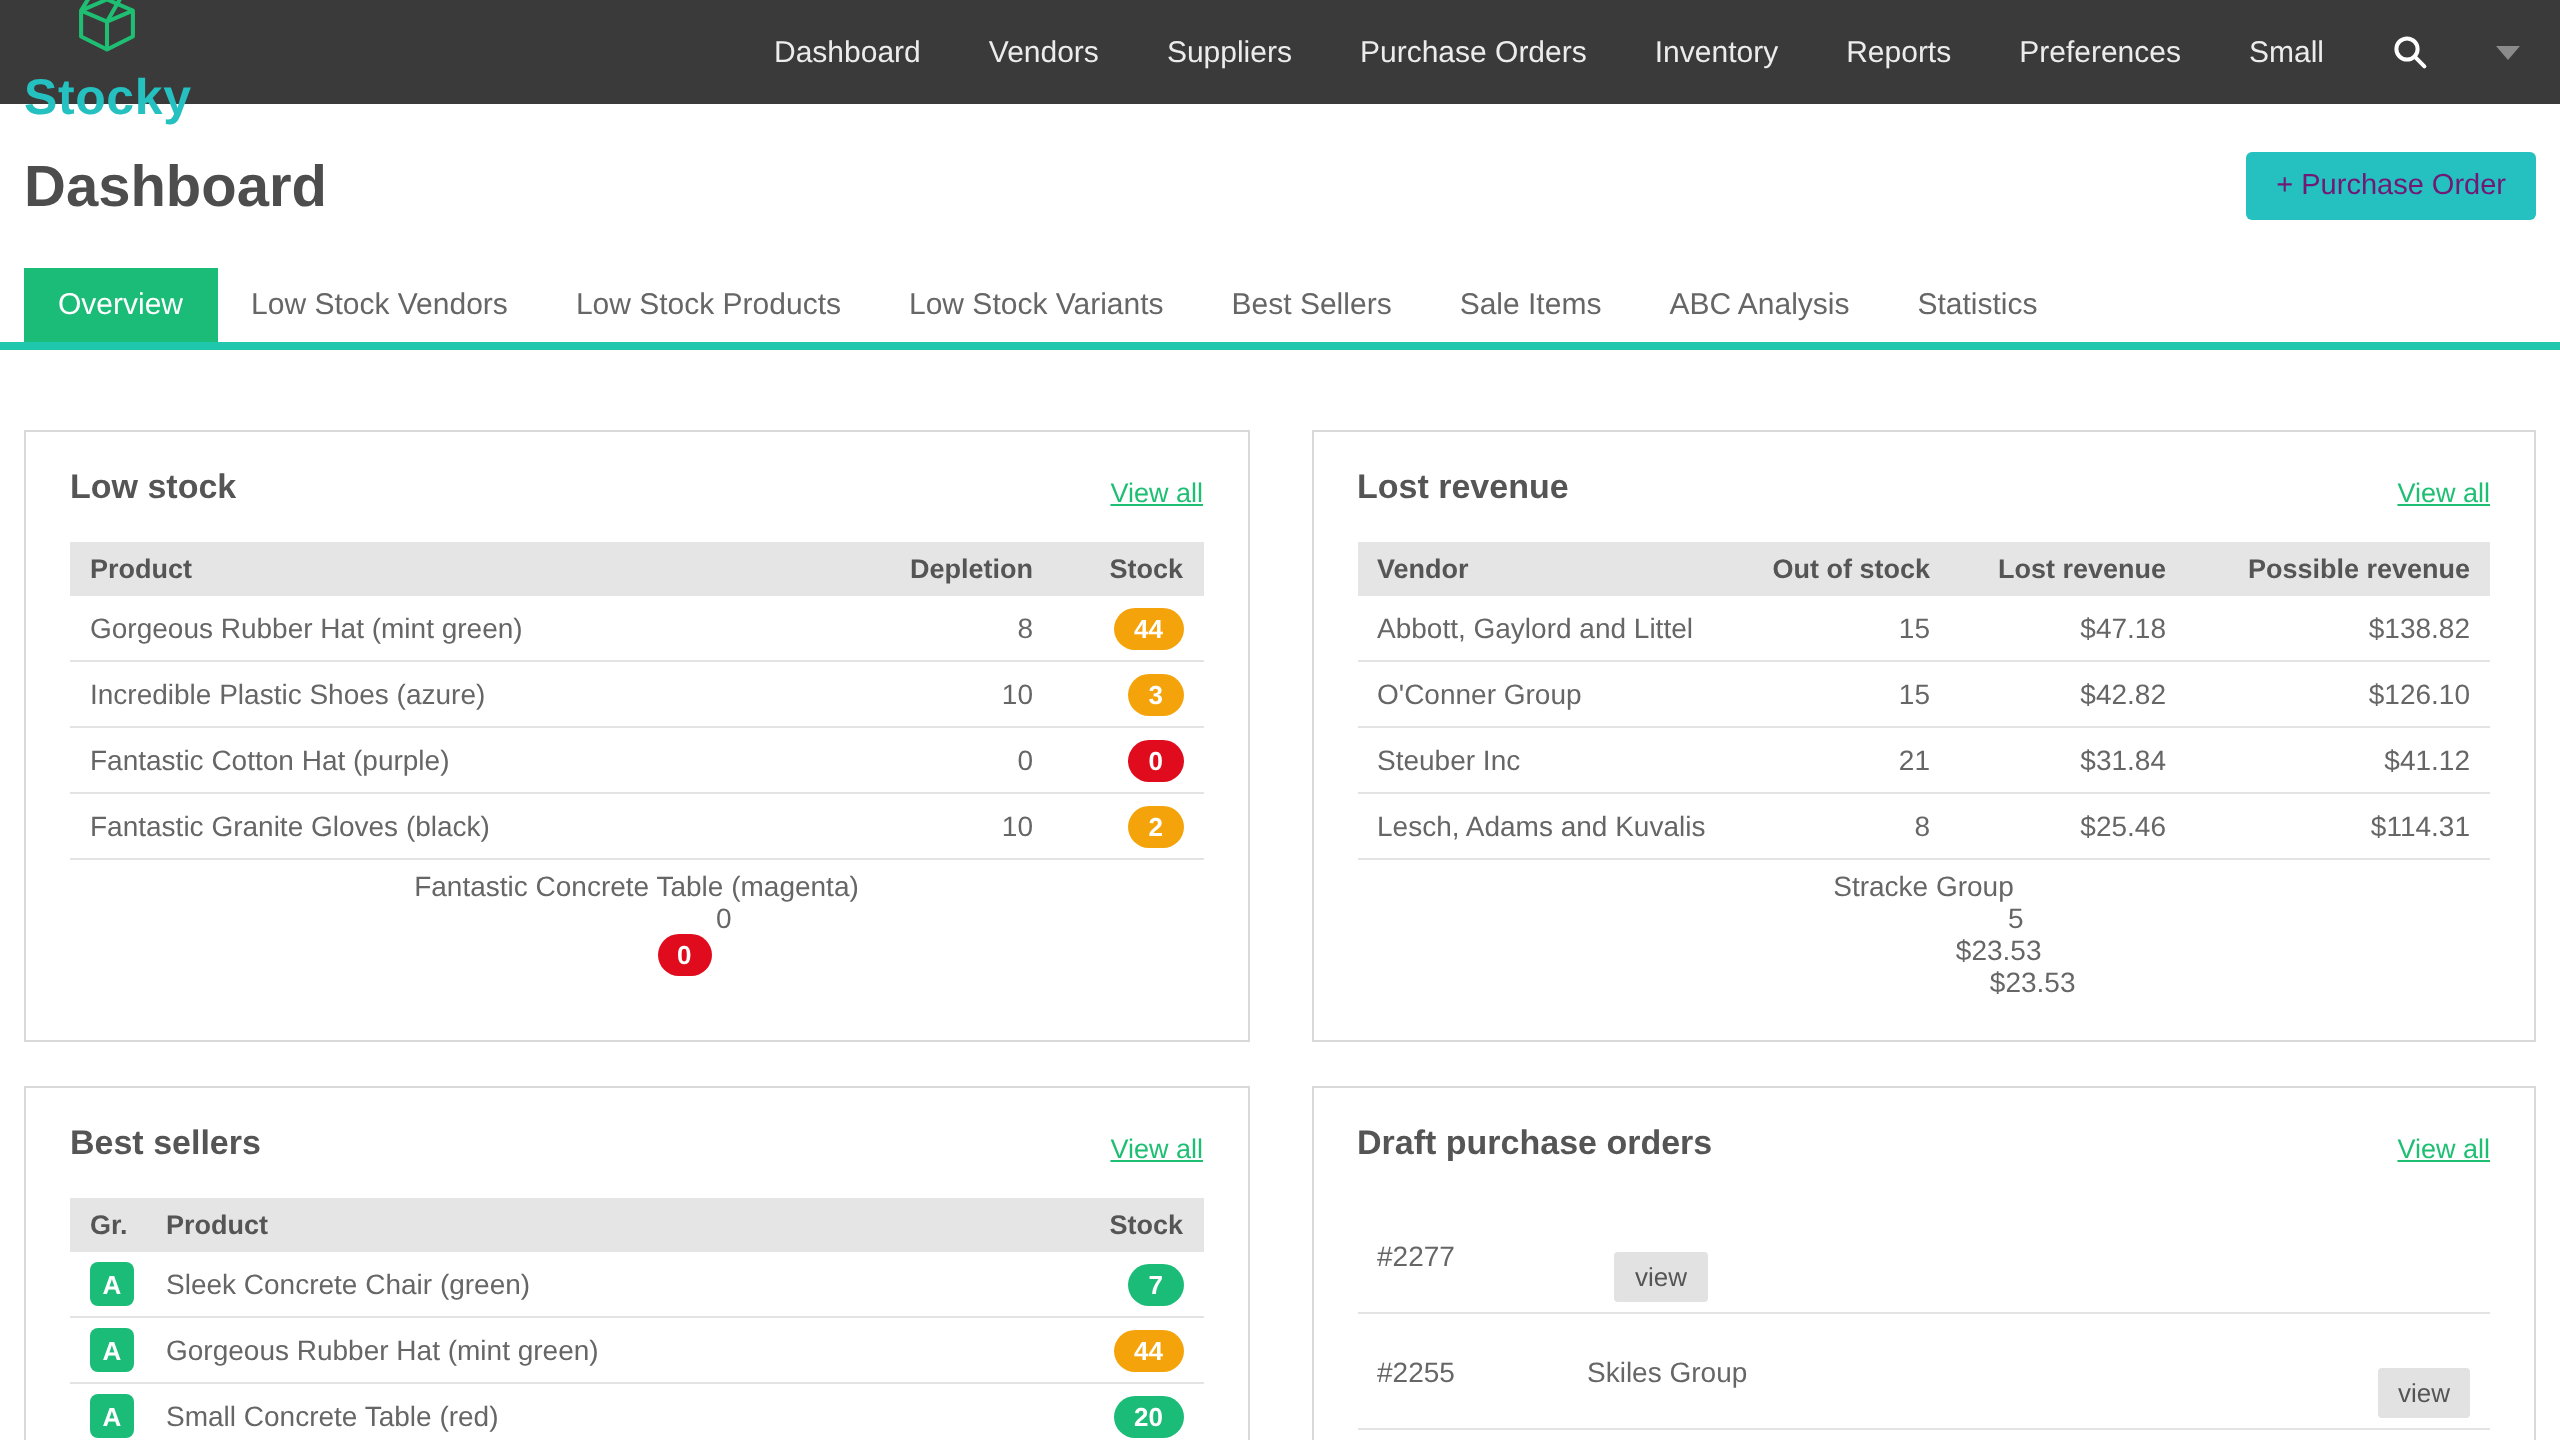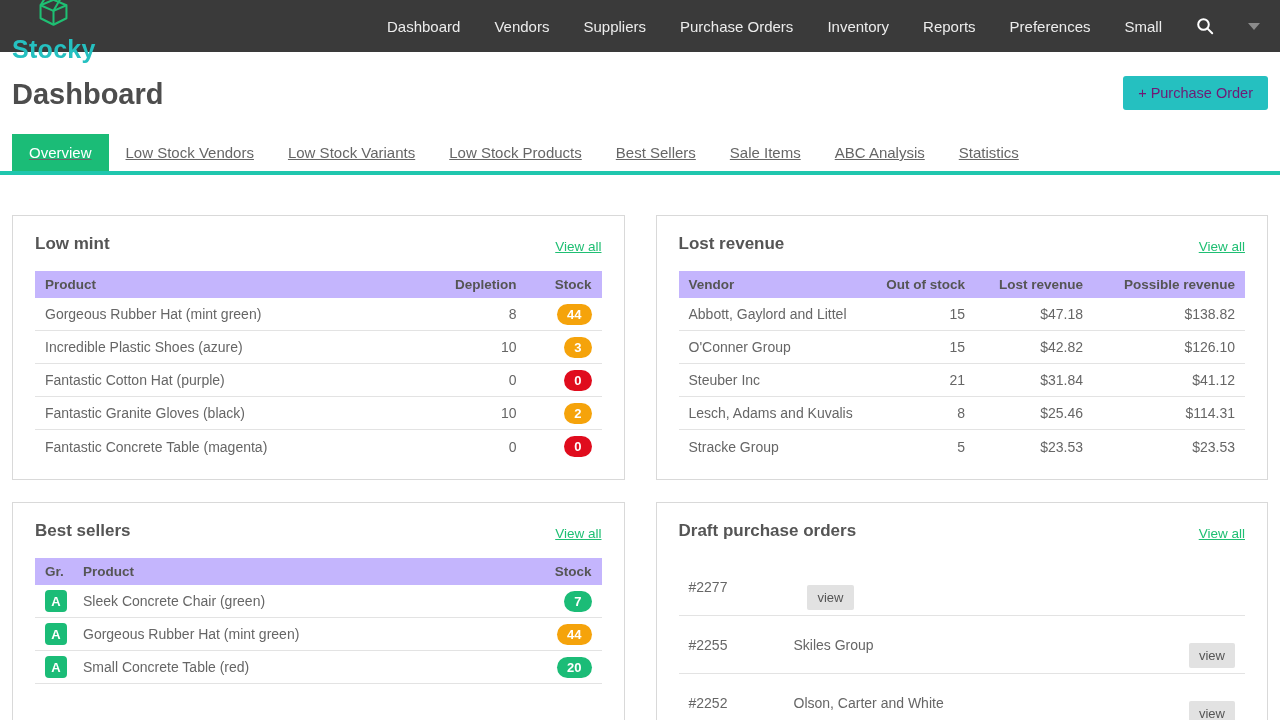--- a/index.html
+++ b/index.html
@@ -24,40 +24,40 @@
            border-top:7px solid #8b8b8b; cursor:pointer; }
   
   .page-header { display:flex; justify-content:space-between; align-items:center; padding:26px 12px 0 12px; }
   .page-title { margin:0; font-size:29px; font-weight:bold; color:#4d4d4d; }
   .po-btn {
     background:var(--brand-teal,#25c0c0); color:#701a75; border:none; cursor:pointer;
     font-family:inherit; font-size:14.5px; padding:9px 15px; border-radius:3px;
     align-self:flex-start; margin-top:-2px;
   }
   
-  .tabs { display:flex; align-items:center; margin-top:23px; padding-left:12px;text-decoration:underline; }
+  .tabs { display:flex; align-items:center; margin-top:23px; padding-left:12px; }
   .tab { font-size:15px; color:#666; padding:10px 17px; cursor:pointer; white-space:nowrap; }
   .tab.active { background:var(--tab-active,#1bbc77); color:#fff; }
   .tabs-underline { height:4px; background:var(--tab-underline,#1fc7ae); }
   
   .panels { display:grid; grid-template-columns:1fr 1fr; column-gap:31px; row-gap:22px; margin:40px 12px 0 12px; }
   .panel { border:1px solid #d9d9d9; background:#fff; padding:18px 22px 16px 22px; }
   .panel-head { display:flex; justify-content:space-between; align-items:flex-end; }
   .panel-title { font-size:17px; font-weight:bold; color:#555; }
   .view-all { color:var(--brand-green,#1fbf73); font-size:13.5px; text-decoration:underline; cursor:pointer; }
   .table { margin-top:17px; }
   .thead {
-    display:flex; align-items:center; background:#c4b5fd;
+    display:flex; align-items:center; background:#e5e5e5;
     font-weight:bold; color:#555; font-size:13.5px; padding:6px 10px;
   }
   .trow {
     display:flex; align-items:center; padding:5px 10px; min-height:33px;
     border-bottom:1px solid #e3e3e3; font-size:14px; color:#666;
   }
-  .panel.top .trow:last-child { border-bottom:none; }
+  .panel.top .trow:last-child { border-bottom:none;flex-direction:column; }
   
   .c-product { flex:1; }
   .c-depletion { width:95px; text-align:right; }
   .c-stock { width:75px; text-align:right; }
   
   .c-vendor { flex:1; }
   .c-oos { width:100px; text-align:right; }
   .c-lost { width:118px; text-align:right; }
   .c-possible { width:152px; text-align:right; }
   
@@ -118,34 +118,34 @@
 </div>
 
 <div class="page-header">
   <h1 class="page-title">Dashboard</h1>
   <button class="po-btn">+ Purchase Order</button>
 </div>
 
 <div class="tabs">
   <span class="tab active">Overview</span>
   <span class="tab">Low Stock Vendors</span>
+  <span class="tab">Low Stock Products</span>
   <span class="tab">Low Stock Variants</span>
-  <span class="tab">Low Stock Products</span>
   <span class="tab">Best Sellers</span>
   <span class="tab">Sale Items</span>
   <span class="tab">ABC Analysis</span>
   <span class="tab">Statistics</span>
 </div>
 <div class="tabs-underline"></div>
 
 <div class="panels">
 
   <div class="panel top">
     <div class="panel-head">
-      <span class="panel-title">Low mint</span>
+      <span class="panel-title">Low stock</span>
       <span class="view-all">View all</span>
     </div>
     <div class="table">
       <div class="thead">
         <span class="c-product">Product</span>
         <span class="c-depletion">Depletion</span>
         <span class="c-stock">Stock</span>
       </div>
       <div class="trow">
         <span class="c-product">Gorgeous Rubber Hat (mint green)</span>

